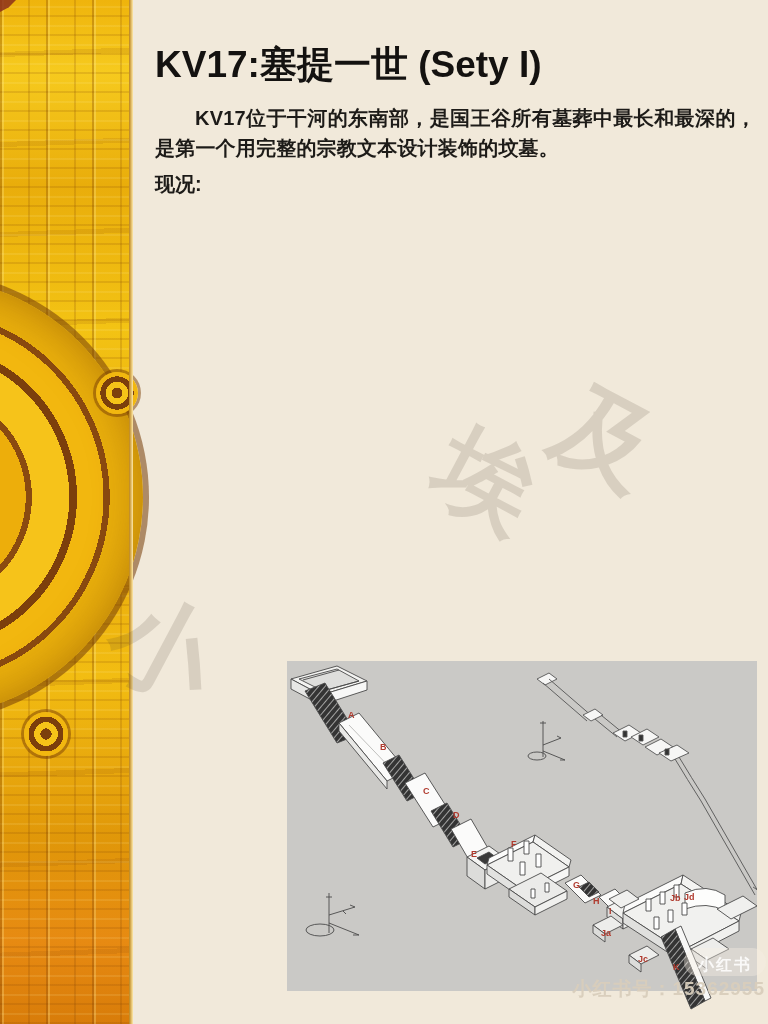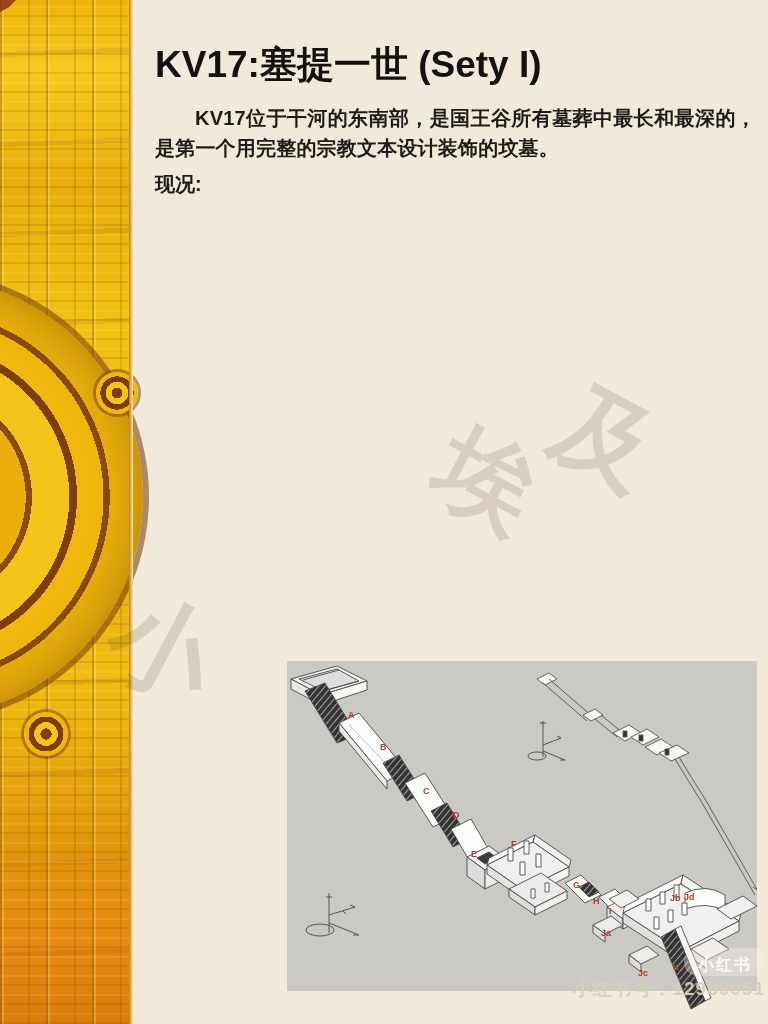--- a/index.html
+++ b/index.html
@@ -214,28 +214,28 @@
         <span style="left: 136px; top: 126px;">C</span>
         <span style="left: 166px; top: 150px;">D</span>
         <span style="left: 184px; top: 189px;">E</span>
         <span style="left: 224px; top: 179px;">F</span>
         <span style="left: 286px; top: 220px;">G</span>
         <span style="left: 306px; top: 236px;">H</span>
         <span style="left: 322px; top: 246px;">I</span>
         <span style="left: 314px; top: 268px; text-align: right;">Ja</span>
         <span style="left: 359px; top: 233px; margin-left: 24px;">Jb</span>
         <span style="left: 397px; top: 232px;">Jd</span>
-        <span style="left: 351px; top: 308px;">Jc</span>
+        <span style="left: 351px; top: 294px;">Jc</span>
         <span style="left: 386px; top: 302px;">K</span>
       </div>
   </figure>
 
   <div class="wm-diagonal">
       <span style="left: 110px; top: 580px; font-size: 104px; transform: rotate(28deg);">小</span>
       <span style="left: 436px; top: 416px; font-size: 98px; transform: rotate(28deg);">埃</span>
       <span style="left: 556px; top: 374px; font-size: 98px; transform: rotate(28deg);">及</span>
     </div>
   <div class="wm-pill">
     <span>小红书</span>
   </div>
-  <div class="wm-id">小红书号：12989051</div>
+  <div class="wm-id">小红书号：15362955</div>
 
 </div>
 
 </body></html>

